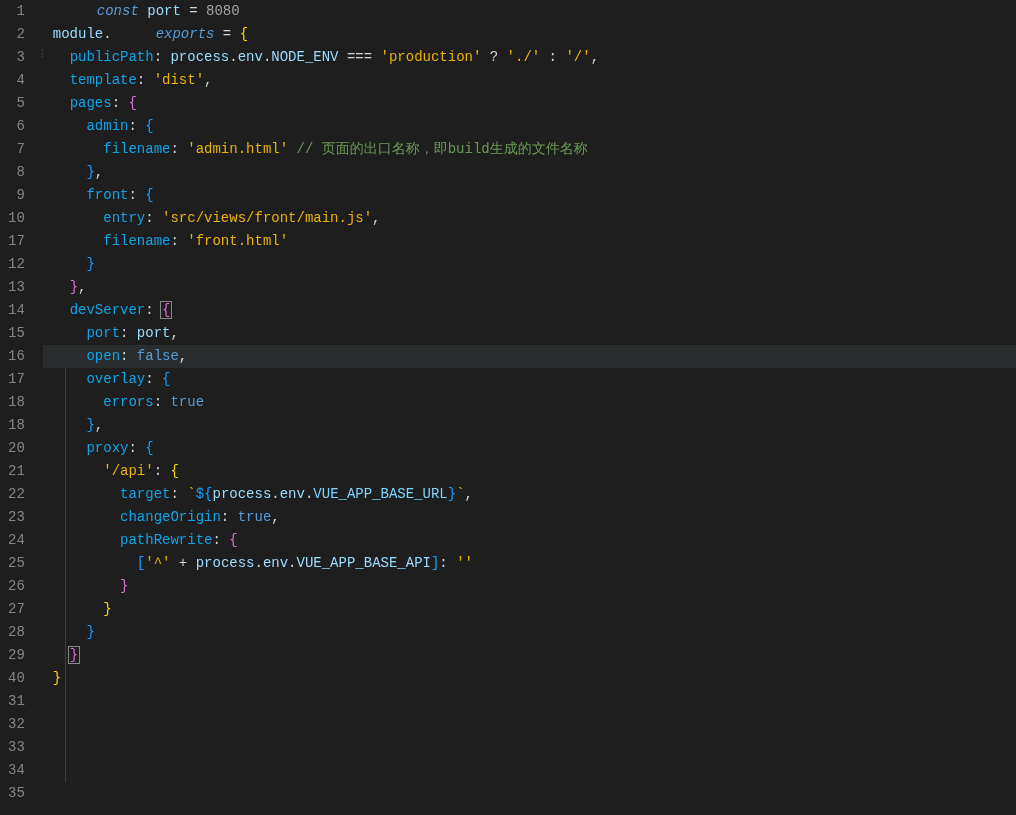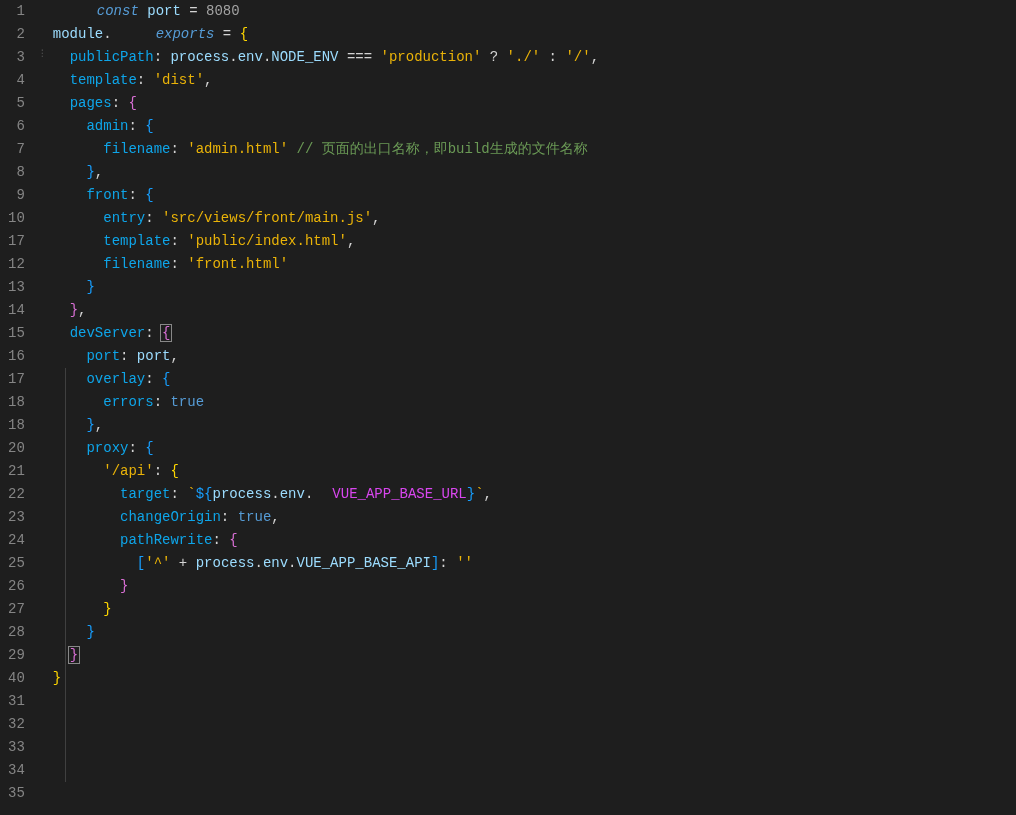--- a/index.html
+++ b/index.html
@@ -65,21 +65,21 @@
 .op { color: #d4d4d4; }
 .num { color: #a3a3a3; }
 .str { color: #eab308; }
 .punct { color: #d4d4d4; }
 .ypunct { color: #ffd700; }
 .ppunct { color: #da70d6; }
 .bpunct { color: #179fff; }
 .cmt { color: #6a9955; }
 .bool { color: #569cd6; }
 .eq3 { color: #d4d4d4; }
-.envvar { color: #d946ef; margin-left: 19px; }
+.envvar { color: #7dd3fc; }
 .border-box {
   border: 1px solid #888;
   padding: 0 1px;
   margin-left: -2px;
 }
 </style>
 </head>
 <body>
 
 <div class="editor">
@@ -139,32 +139,32 @@
 
 
     <div class="line"><span class="line-content">      <span class="prop">filename</span><span class="punct">:</span> <span class="str">'admin.html'</span> <span class="cmt">// 页面的出口名称，即build生成的文件名称</span></span></div>
 
     <div class="line"><span class="line-content">    <span class="bpunct">}</span><span class="punct">,</span></span></div>
 
     <div class="line"><span class="line-content">    <span class="prop">front</span><span class="punct">:</span> <span class="bpunct">{</span></span></div>
 
     <div class="line"><span class="line-content">      <span class="prop">entry</span><span class="punct">:</span> <span class="str">'src/views/front/main.js'</span><span class="punct">,</span></span></div>
 
-    <div class="line"><span class="line-content">      <span class="prop">template</span><span class="punct">:</span> <span class="str">'public/index.html'</span><span class="punct">,</span></span></div>
 
     <div class="line"><span class="line-content">      <span class="prop">filename</span><span class="punct">:</span> <span class="str">'front.html'</span></span></div>
 
     <div class="line"><span class="line-content">    <span class="bpunct">}</span></span></div>
 
     <div class="line"><span class="line-content">  <span class="ppunct">}</span><span class="punct">,</span></span></div>
 
     <div class="line"><span class="line-content">  <span class="prop">devServer</span><span class="punct">:</span> <span class="ppunct border-box">{</span></span></div>
 
     <div class="line"><span class="line-content">    <span class="prop">port</span><span class="punct">:</span> <span class="var">port</span><span class="punct">,</span></span></div>
 
+    <div class="line" style="position:relative;"><div class="line-highlight"></div><span class="line-content">    <span class="prop">open</span><span class="punct">:</span> <span class="bool">false</span><span class="punct">,</span></span></div>
 
     <div class="line"><span class="line-content">    <span class="prop">overlay</span><span class="punct">:</span> <span class="bpunct">{</span></span></div>
 
 
     <div class="line"><span class="line-content">      <span class="prop">errors</span><span class="punct">:</span> <span class="bool">true</span></span></div>
 
     <div class="line"><span class="line-content">    <span class="bpunct">}</span><span class="punct">,</span></span></div>
 
     <div class="line"><span class="line-content">    <span class="prop">proxy</span><span class="punct">:</span> <span class="bpunct">{</span></span></div>
 

